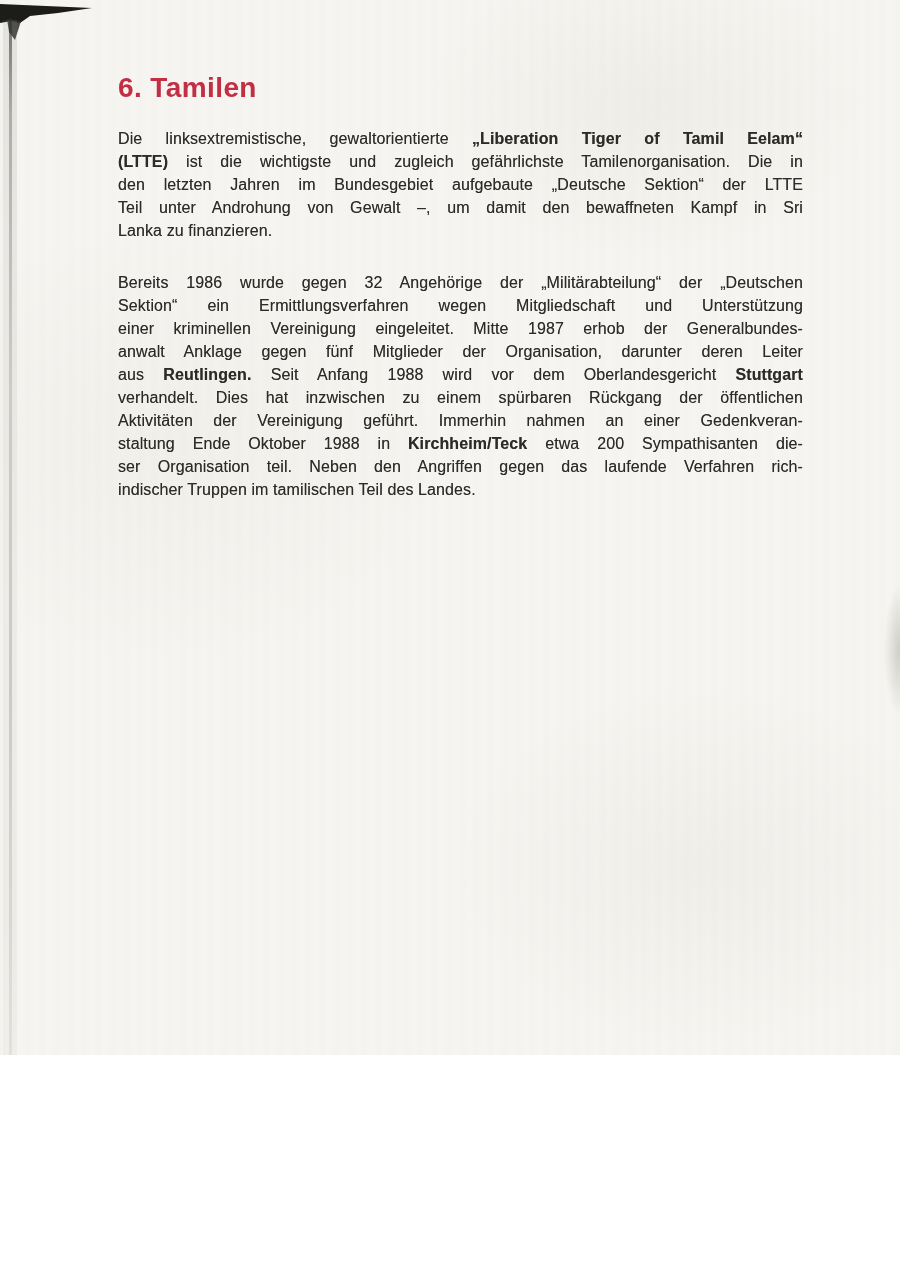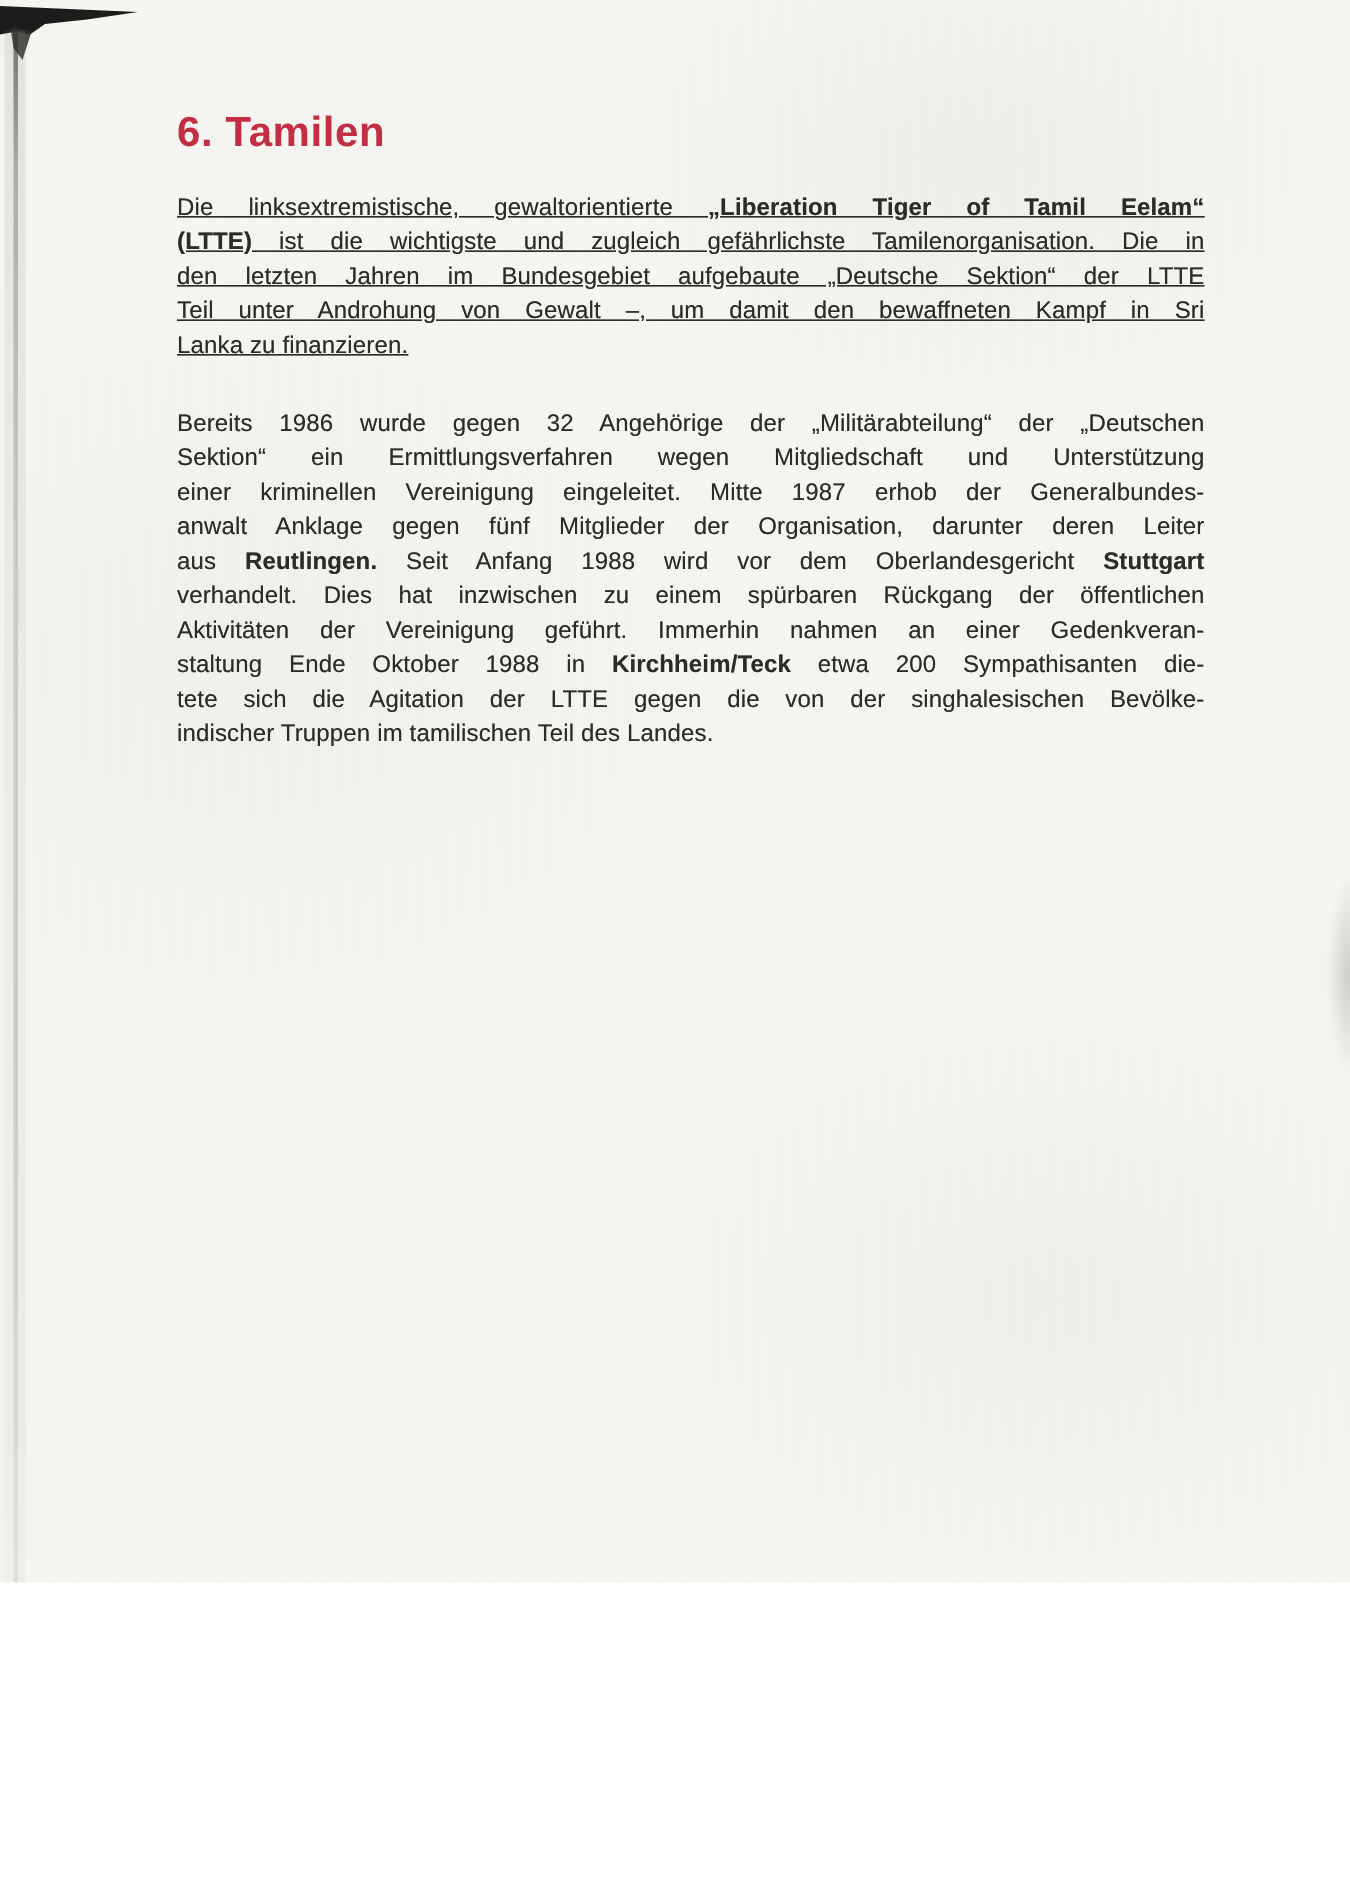--- a/index.html
+++ b/index.html
@@ -112,36 +112,36 @@
     <polygon points="0,4 92,8 58,13 30,16 20,23 11,21 0,23" fill="#1c1c1a"></polygon>
     <polygon points="7,19 21,21 15,40 9,32" fill="#2d2d2a" opacity="0.85"></polygon>
   </svg>
   <div class="artifact-vline-halo"></div>
   <div class="artifact-vline"></div>
   <div class="artifact-smudge-right"></div>
 
   <h1 class="heading" style="color: rgb(194, 47, 69);">6. Tamilen</h1>
 
   <div class="body-text" id="body-text" style="color: rgb(44, 43, 39);">
-      <div class="para" style="top: 127px; text-decoration: underline;">
+      <div class="para" style="top: 127px;">
         <div class="line"><span class="seg">Die linksextremistische, gewaltorientierte </span><span class="seg bold">„Liberation Tiger of Tamil Eelam“</span></div>
         <div class="line"><span class="seg bold">(LTTE)</span><span class="seg"> ist die wichtigste und zugleich gefährlichste Tamilenorganisation. Die in</span></div>
         <div class="line"><span class="seg">den letzten Jahren im Bundesgebiet aufgebaute „Deutsche Sektion“ der LTTE</span></div>
         <div class="line"><span class="seg">Teil unter Androhung von Gewalt –, um damit den bewaffneten Kampf in Sri</span></div>
         <div class="line last"><span class="seg">Lanka zu finanzieren.</span></div>
       </div>
       <div class="para" style="top: 271px;">
         <div class="line"><span class="seg">Bereits 1986 wurde gegen 32 Angehörige der „Militärabteilung“ der „Deutschen</span></div>
         <div class="line"><span class="seg">Sektion“ ein Ermittlungsverfahren wegen Mitgliedschaft und Unterstützung</span></div>
         <div class="line"><span class="seg">einer kriminellen Vereinigung eingeleitet. Mitte 1987 erhob der Generalbundes-</span></div>
         <div class="line"><span class="seg">anwalt Anklage gegen fünf Mitglieder der Organisation, darunter deren Leiter</span></div>
         <div class="line"><span class="seg">aus </span><span class="seg bold">Reutlingen.</span><span class="seg"> Seit Anfang 1988 wird vor dem Oberlandesgericht </span><span class="seg bold">Stuttgart</span></div>
         <div class="line"><span class="seg">verhandelt. Dies hat inzwischen zu einem spürbaren Rückgang der öffentlichen</span></div>
         <div class="line"><span class="seg">Aktivitäten der Vereinigung geführt. Immerhin nahmen an einer Gedenkveran-</span></div>
         <div class="line"><span class="seg">staltung Ende Oktober 1988 in </span><span class="seg bold">Kirchheim/Teck</span><span class="seg"> etwa 200 Sympathisanten die-</span></div>
-        <div class="line"><span class="seg">tete sich die Agitation der LTTE gegen die von der singhalesischen Bevölke-</span></div>
+        <div class="line"><span class="seg">ser Organisation teil. Neben den Angriffen gegen das laufende Verfahren rich-</span></div>
         <div class="line last"><span class="seg">indischer Truppen im tamilischen Teil des Landes.</span></div>
       </div>
     </div>
 
   <div class="page-number" style="color: rgb(44, 43, 39);">110</div>
 
 </div>
 
 </body></html>

